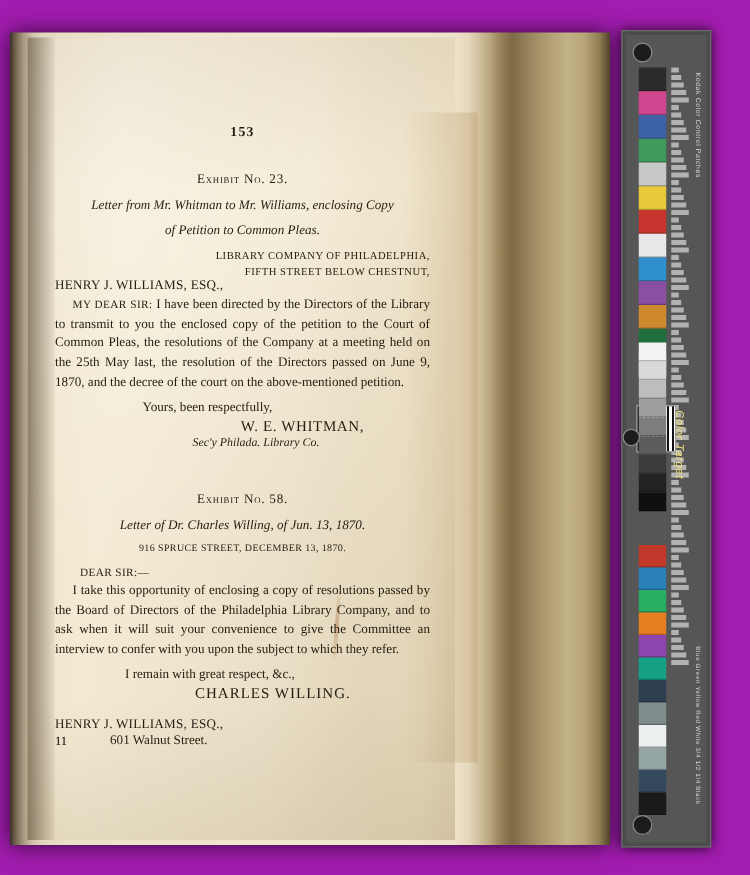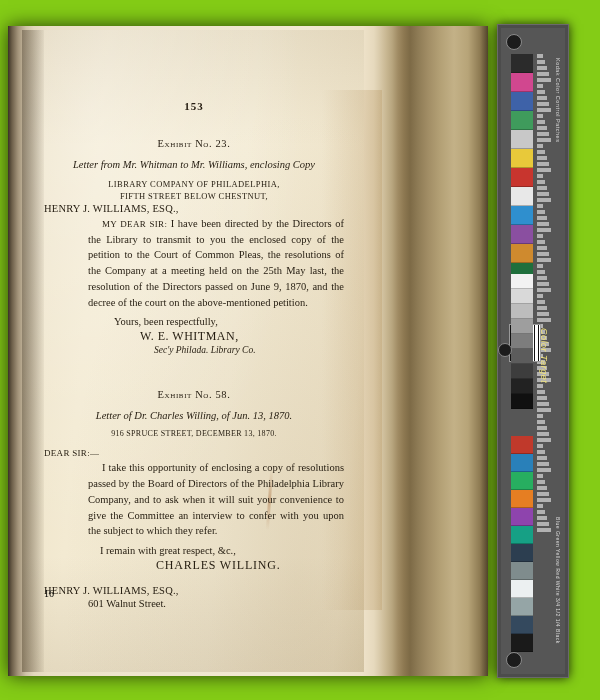--- a/index.html
+++ b/index.html
@@ -10,21 +10,21 @@
   body {
     width: 600px;
     height: 700px;
     overflow: hidden;
     font-family: "Liberation Serif", serif;
   }
   #stage {
     position: relative;
     width: 600px;
     height: 700px;
-    background: #84cc16;
+    background: #a21caf;
   }
 
   
   .book {
     position: absolute;
     left: 8px;
     top: 26px;
     width: 480px;
     height: 650px;
     background: linear-gradient(90deg,
@@ -103,21 +103,21 @@
     margin-bottom: 9px;
   }
   .italic-line {
     text-align: center;
     font-style: italic;
     font-size: 10.5px;
     line-height: 1.35;
     margin-bottom: 6px;
   }
   .caps-line {
-    text-align: center;
+    text-align: right;
     font-size: 8.5px;
     letter-spacing: 0.4px;
     font-variant: small-caps;
     text-transform: uppercase;
     line-height: 1.45;
   }
   .date-line {
     text-align: center;
     font-size: 8px;
     letter-spacing: 0.3px;
@@ -130,51 +130,52 @@
     text-transform: uppercase;
     letter-spacing: 0.2px;
     margin-bottom: 2px;
   }
   .body-par {
     font-size: 10.5px;
     line-height: 1.5;
     text-align: justify;
     text-indent: 14px;
     margin: 0 0 6px 0;
-    padding-left: 44px;
   }
   .sc {
     font-variant: small-caps;
     text-transform: uppercase;
     font-size: 9px;
     letter-spacing: 0.3px;
   }
   .closing {
     font-size: 10.5px;
     margin-top: 6px;
     padding-left: 70px;
   }
   .signature {
     font-size: 12px;
     letter-spacing: 0.5px;
     padding-left: 96px;
     margin-top: 2px;
+    text-align: center;
   }
   .sig-title {
     font-size: 9.5px;
     font-style: italic;
     padding-left: 110px;
     margin-top: 1px;
   }
   .spacer-lg { height: 34px; }
   .salutation {
     font-size: 9px;
     text-transform: uppercase;
     letter-spacing: 0.3px;
     margin-bottom: 2px;
+    margin-left: 20px;
   }
   .remain {
     font-size: 10.5px;
     padding-left: 56px;
     margin-top: 6px;
   }
   .signature2 {
     font-size: 12px;
     letter-spacing: 0.8px;
     padding-left: 112px;
@@ -297,20 +298,21 @@
       <div class="gutter-shadow"></div>
       <div class="edge-stain"></div>
       <div class="foxing"></div>
 
       <div class="text-block">
 
         <div class="folio">153</div>
 
         <div class="exhibit-head">Exhibit No. 23.</div>
         <div class="italic-line">Letter from Mr. Whitman to Mr. Williams, enclosing Copy</div>
+        <div class="italic-line">of Petition to Common Pleas.</div>
         <div class="caps-line">Library Company of Philadelphia,</div>
         <div class="caps-line">Fifth Street below Chestnut,</div>
 
         <div class="addressee">Henry J. Williams, Esq.,</div>
         <p class="body-par"><span class="sc">My Dear Sir:</span><span> I have been directed by the Directors of the Library to transmit to you the enclosed copy of the petition to the Court of Common Pleas, the resolutions of the Company at a meeting held on the 25th May last, the resolution of the Directors passed on June 9, 1870, and the decree of the court on the above-mentioned petition.</span></p>
 
         <div class="closing">Yours, been respectfully,</div>
         <div class="signature">W. E. WHITMAN,</div>
         <div class="sig-title">Sec'y Philada. Library Co.</div>
 
@@ -324,21 +326,21 @@
         <p class="body-par">I take this opportunity of enclosing a copy of resolutions passed by the Board of Directors of the Philadelphia Library Company, and to ask when it will suit your convenience to give the Committee an interview to confer with you upon the subject to which they refer.</p>
 
         <div class="remain">I remain with great respect, &amp;c.,</div>
         <div class="signature2">CHARLES WILLING.</div>
 
         <div class="addr-foot">Henry J. Williams, Esq.,</div>
         <div class="addr-foot2">601 Walnut Street.</div>
 
       </div>
 
-      <div class="sig-no">16</div>
+      <div class="sig-no">11</div>
     </div>
   </div>
 
   <div class="target">
     <div class="target-inner">
       <div class="t-dot tl"></div>
       <div class="t-dot bl"></div>
       <div class="swatch-col" id="swatch-col">
           <span class="sw" style="background: rgb(43, 43, 43);"></span>
           <span class="sw" style="background: rgb(209, 71, 143);"></span>

